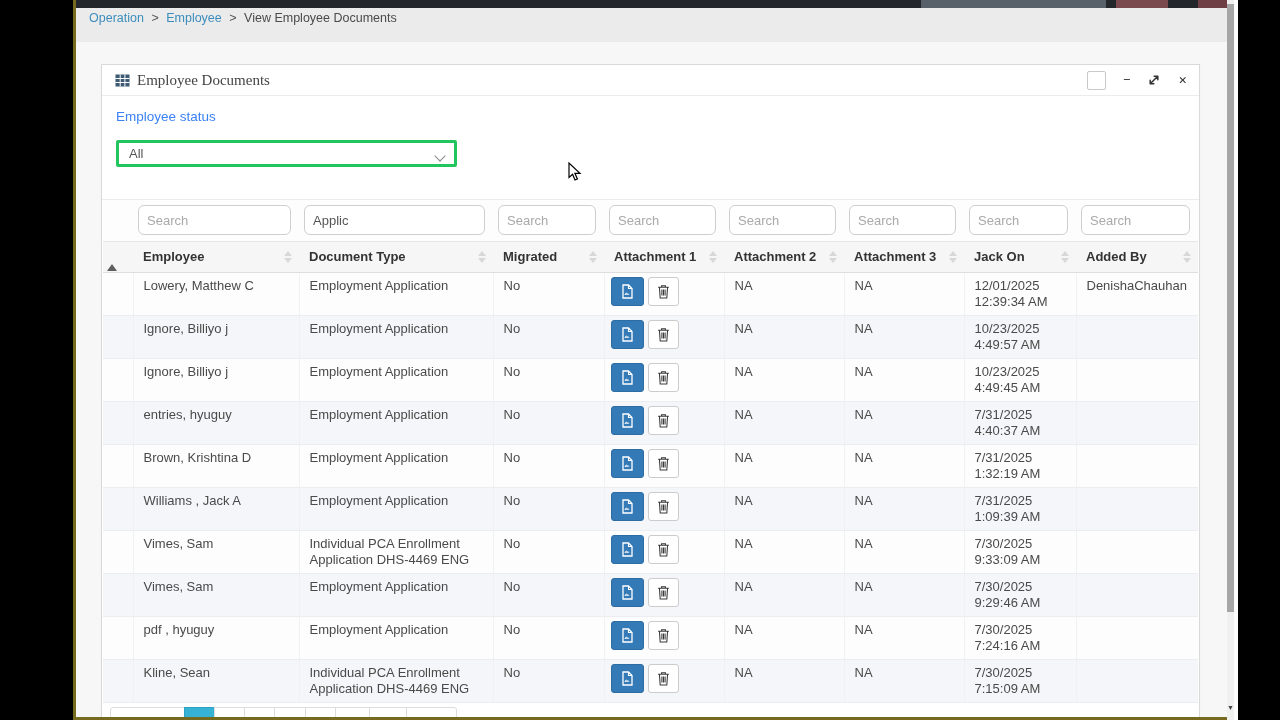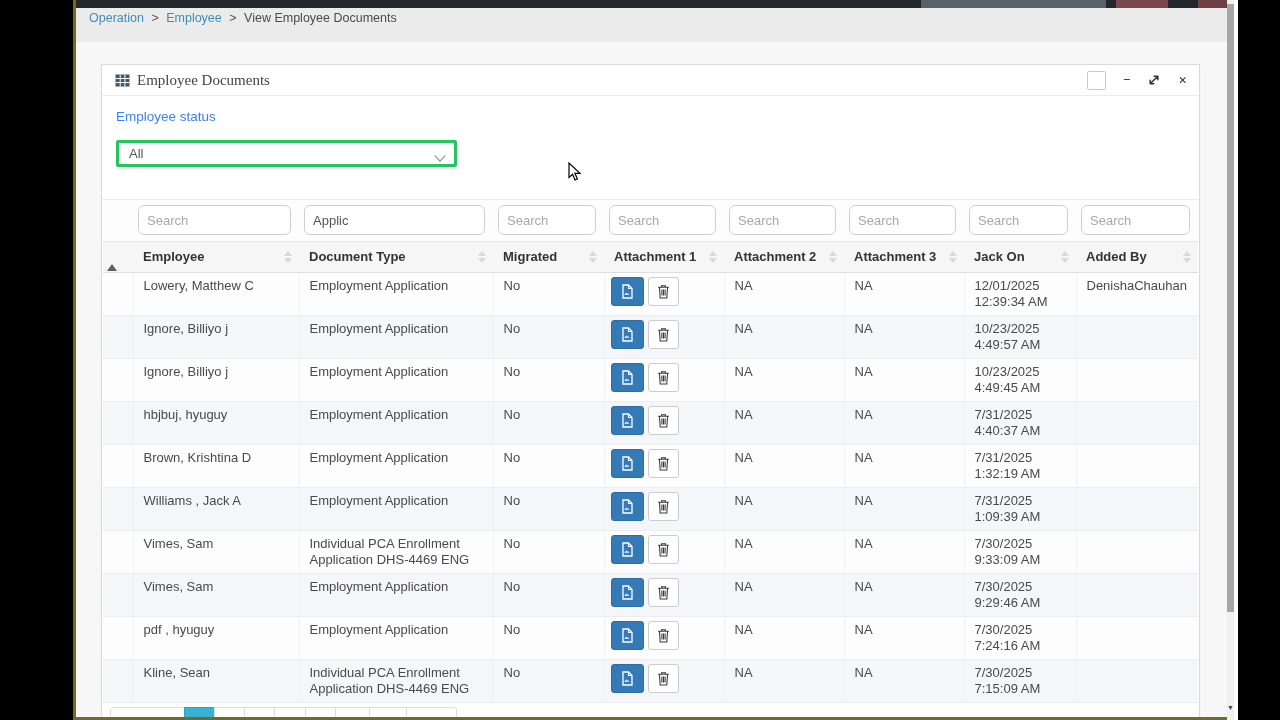--- a/index.html
+++ b/index.html
@@ -281,21 +281,21 @@
                   <td class="cell">NA</td>
                   <td class="cell">NA</td>
                   <td class="cell">
                     <div>10/23/2025</div>
                     <div>4:49:45 AM</div>
                   </td>
                   <td class="cell"></td>
                 </tr>
                 <tr>
                   <td class="cell"></td>
-                  <td class="cell">hbjbuj, hyuguy</td>
+                  <td class="cell">entries, hyuguy</td>
                   <td class="cell">Employment Application</td>
                   <td class="cell">No</td>
                   <td class="cell c-att"><button class="btn-pdf">
                       <svg width="13" height="15" viewBox="0 0 13 15">
                         <path d="M2 1 h5.5 L11 4.5 V14 H2 Z" fill="none" stroke="#fff" stroke-width="1.3"></path>
                         <path d="M7.5 1 V4.5 H11" fill="none" stroke="#fff" stroke-width="1.1"></path>
                         <path d="M4 11 c1 -2.6 1.8 -2.6 2.4 -0.4 M4 10.2 h4.2" fill="none" stroke="#fff" stroke-width="0.9"></path>
                       </svg>
                     </button><button class="btn-del">
                       <svg width="13" height="15" viewBox="0 0 12 14">

